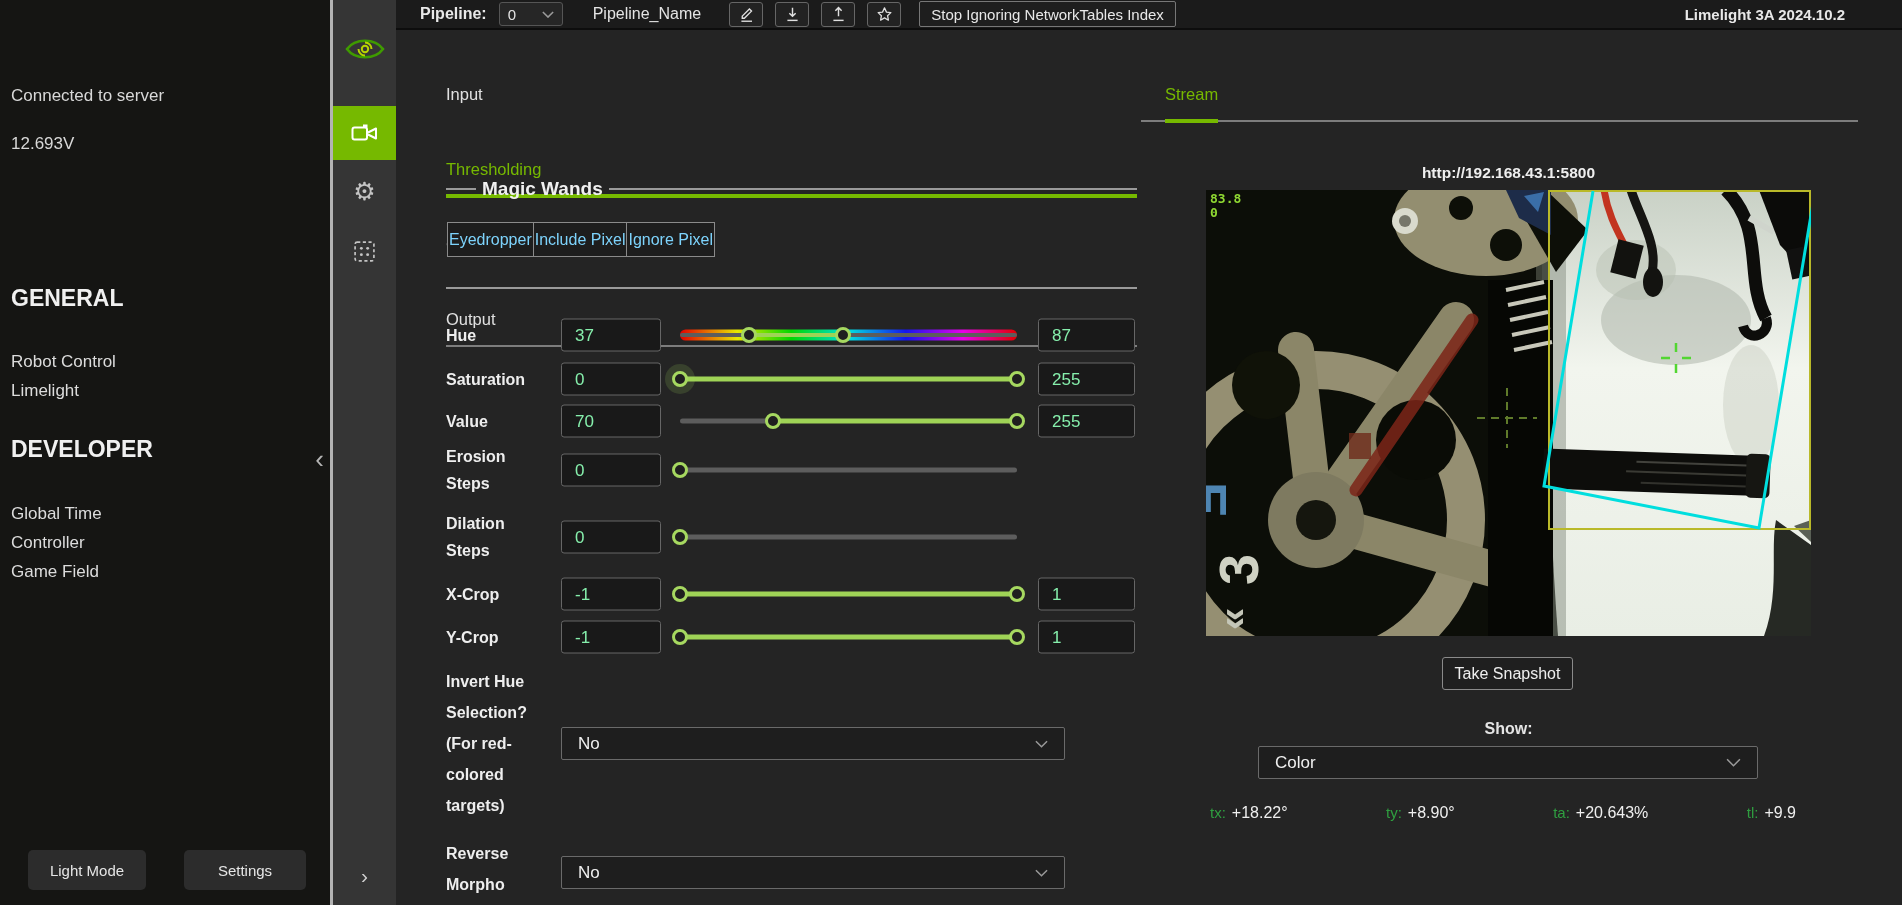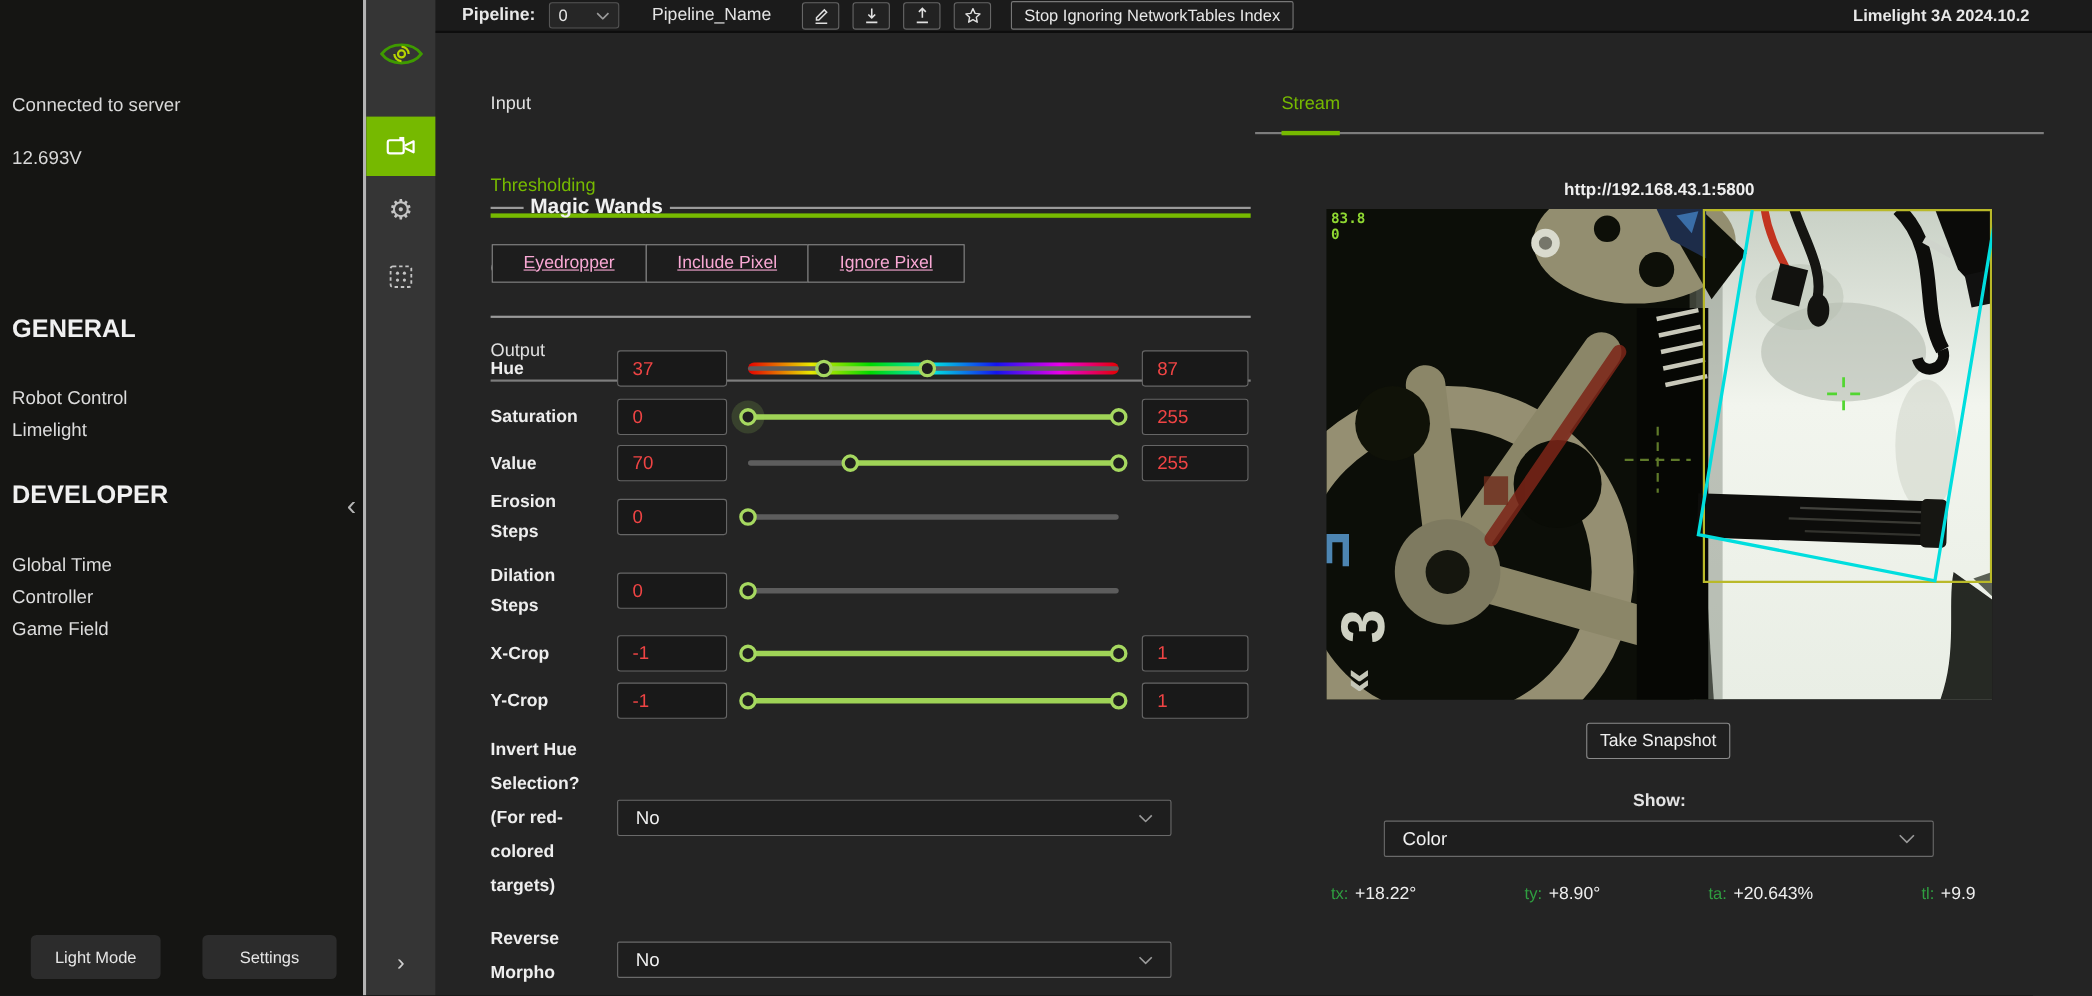--- a/index.html
+++ b/index.html
@@ -53,30 +53,30 @@
   .tab { font-size:16.5px; color:#e0e0e0; padding-bottom:15px; border-bottom:4px solid transparent;
          margin-bottom:-3px; cursor:pointer; white-space:nowrap; }
   .tab.active { color:#76b900; border-bottom-color:#76b900; }
 
   
   .mw-head { position:absolute; left:50px; top:143px; width:691px; height:32px; display:flex; align-items:center; gap:6px; }
   .mw-dash { width:30px; height:2px; background:#9a9a9a; }
   .mw-line { flex:1; height:2px; background:#9a9a9a; }
   .mw-title { font-size:19px; font-weight:bold; color:#f0f0f0; white-space:nowrap; }
   .wand-group { position:absolute; left:52px; top:192px; display:flex; }
-  .wand-btn { height:35px; background:#1d1d1d; border:1px solid #8a8a8a; color:#f9a8d4; font-size:16px;
-              font-family:inherit; padding:0 28px; margin-left:-1px; cursor:pointer;text-decoration:underline; }
+  .wand-btn { height:35px; background:#1d1d1d; border:1px solid #8a8a8a; color:#7dd3fc; font-size:16px;
+              font-family:inherit; padding:0 1px; margin-left:-1px; cursor:pointer; }
   .divider2 { position:absolute; left:50px; top:257px; width:691px; height:2px; background:#9a9a9a; }
 
   
   .srow { position:absolute; left:50px; width:691px; height:42px; display:flex; align-items:center; }
   .srow.tall { height:60px; }
   .slabel { width:105px; font-size:16px; font-weight:bold; color:#eeeeee; line-height:27px; }
   .sval { position:absolute; left:115px; width:100px; height:33px; background:#191919; border:1px solid #666;
-          border-radius:3px; font-size:17px; line-height:31px; padding-left:13px; color:#ef4444;
+          border-radius:3px; font-size:17px; line-height:31px; padding-left:13px; color:#86efac;
           top:50%; transform:translateY(-50%); }
   .sval.right { left:592px; width:97px; }
   .track { position:absolute; left:234px; width:337px; height:18px; top:50%; transform:translateY(-50%); cursor:pointer; }
   .bar.rainbow { position:absolute; left:0; right:0; top:50%; transform:translateY(-50%); height:11px; border-radius:6px;
       background:linear-gradient(to right,#e40000 0%,#e8e800 17%,#00d800 33%,#00e0e0 50%,#1414f0 67%,#e800e8 84%,#e40000 100%); }
   .seg { position:absolute; top:50%; transform:translateY(-50%); height:5px; border-radius:3px; }
   .seg.gray { background:#5d5d5d; }
   .seg.green { background:#9fd356; }
   .hue .seg { height:4px; border-radius:2px; }
   .handle { position:absolute; top:50%; width:16px; height:16px; border-radius:50%;

